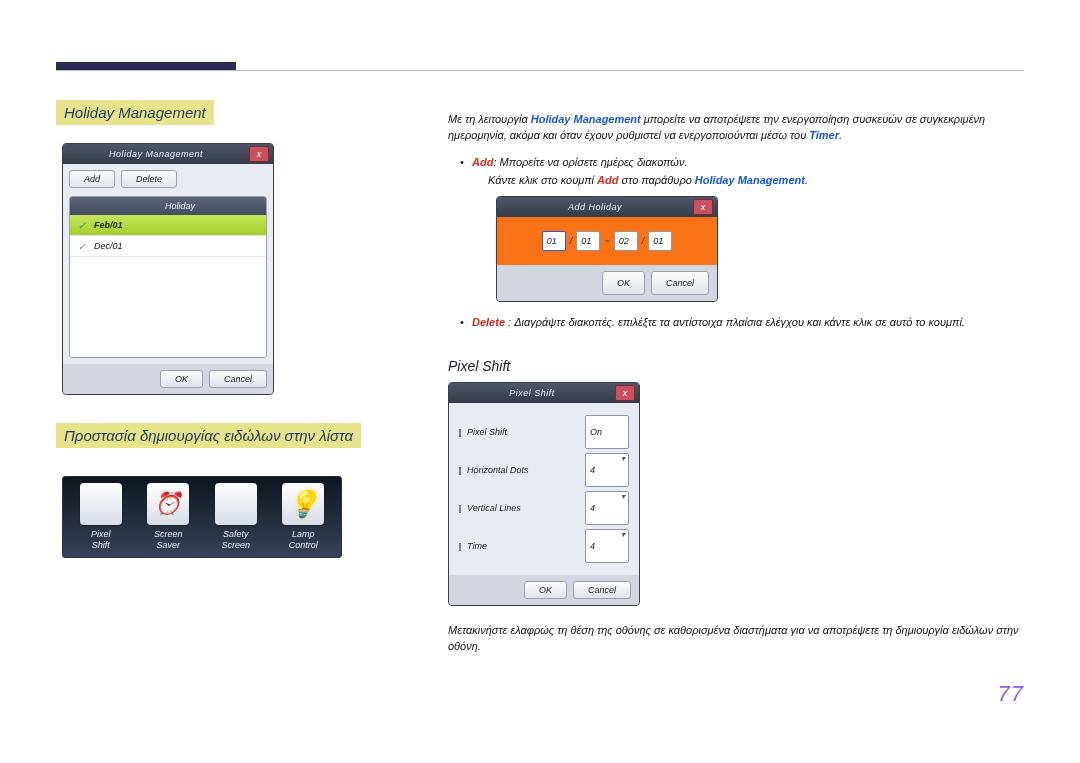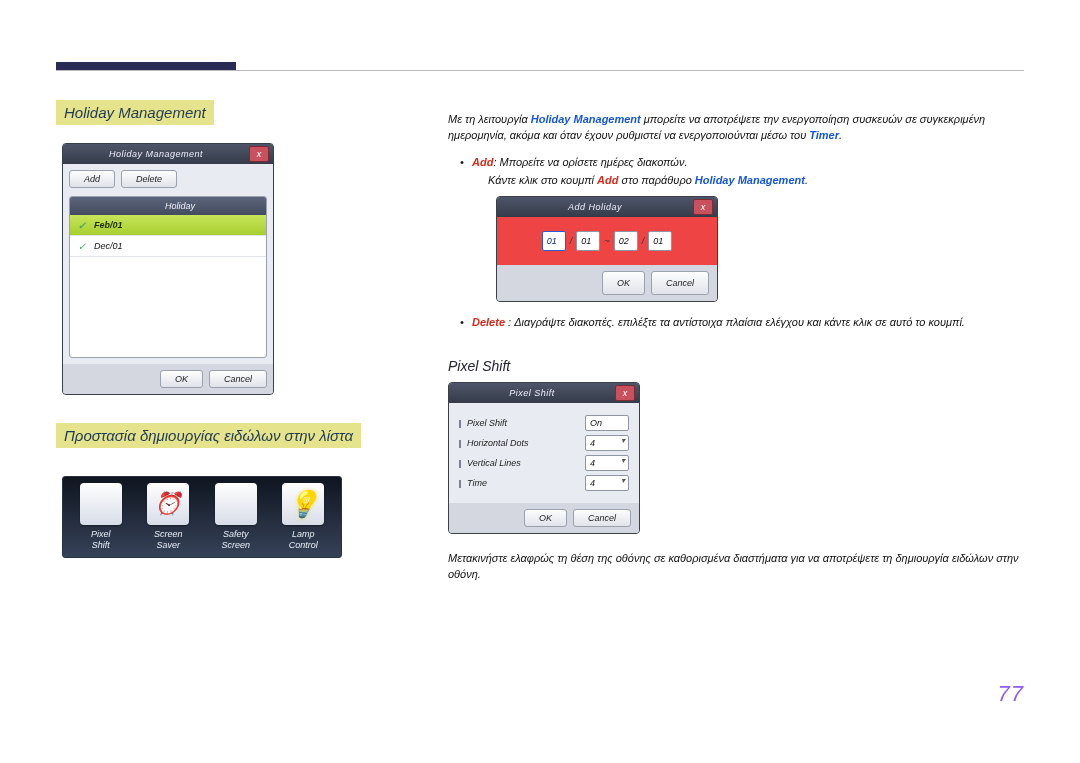--- a/index.html
+++ b/index.html
@@ -262,21 +262,21 @@
   .ah-dialog {
     width: 220px;
     background: #d4d7df;
     border: 1px solid #3b3f48;
     border-radius: 4px;
     overflow: hidden;
     font-size: 9px;
     margin: 8px 0 12px 24px;
   }
   .ah-body {
-    background: #ef4444;
+    background: #f97316;
     padding: 14px 10px;
   }
   .ah-fields {
     display: flex;
     align-items: center;
     gap: 4px;
     justify-content: center;
   }
   .ah-fields .sel {
     border: 1px solid #8f95a3;
@@ -328,21 +328,21 @@
     display: inline-block;
     width: 2px;
     height: 8px;
     background: #7b8194;
     margin-right: 6px;
     vertical-align: middle;
   }
   .ps-row .ctl {
     border: 1px solid #8f95a3;
     background: #fff;
-    padding: 2px 4px;
+    padding: 11px 4px;
     min-width: 34px;
     text-align: left;
     position: relative;
     border-radius: 2px;
   }
   .ps-row .ctl.drop::after {
     content: "▾";
     position: absolute;
     right: 3px;
     top: 0;

